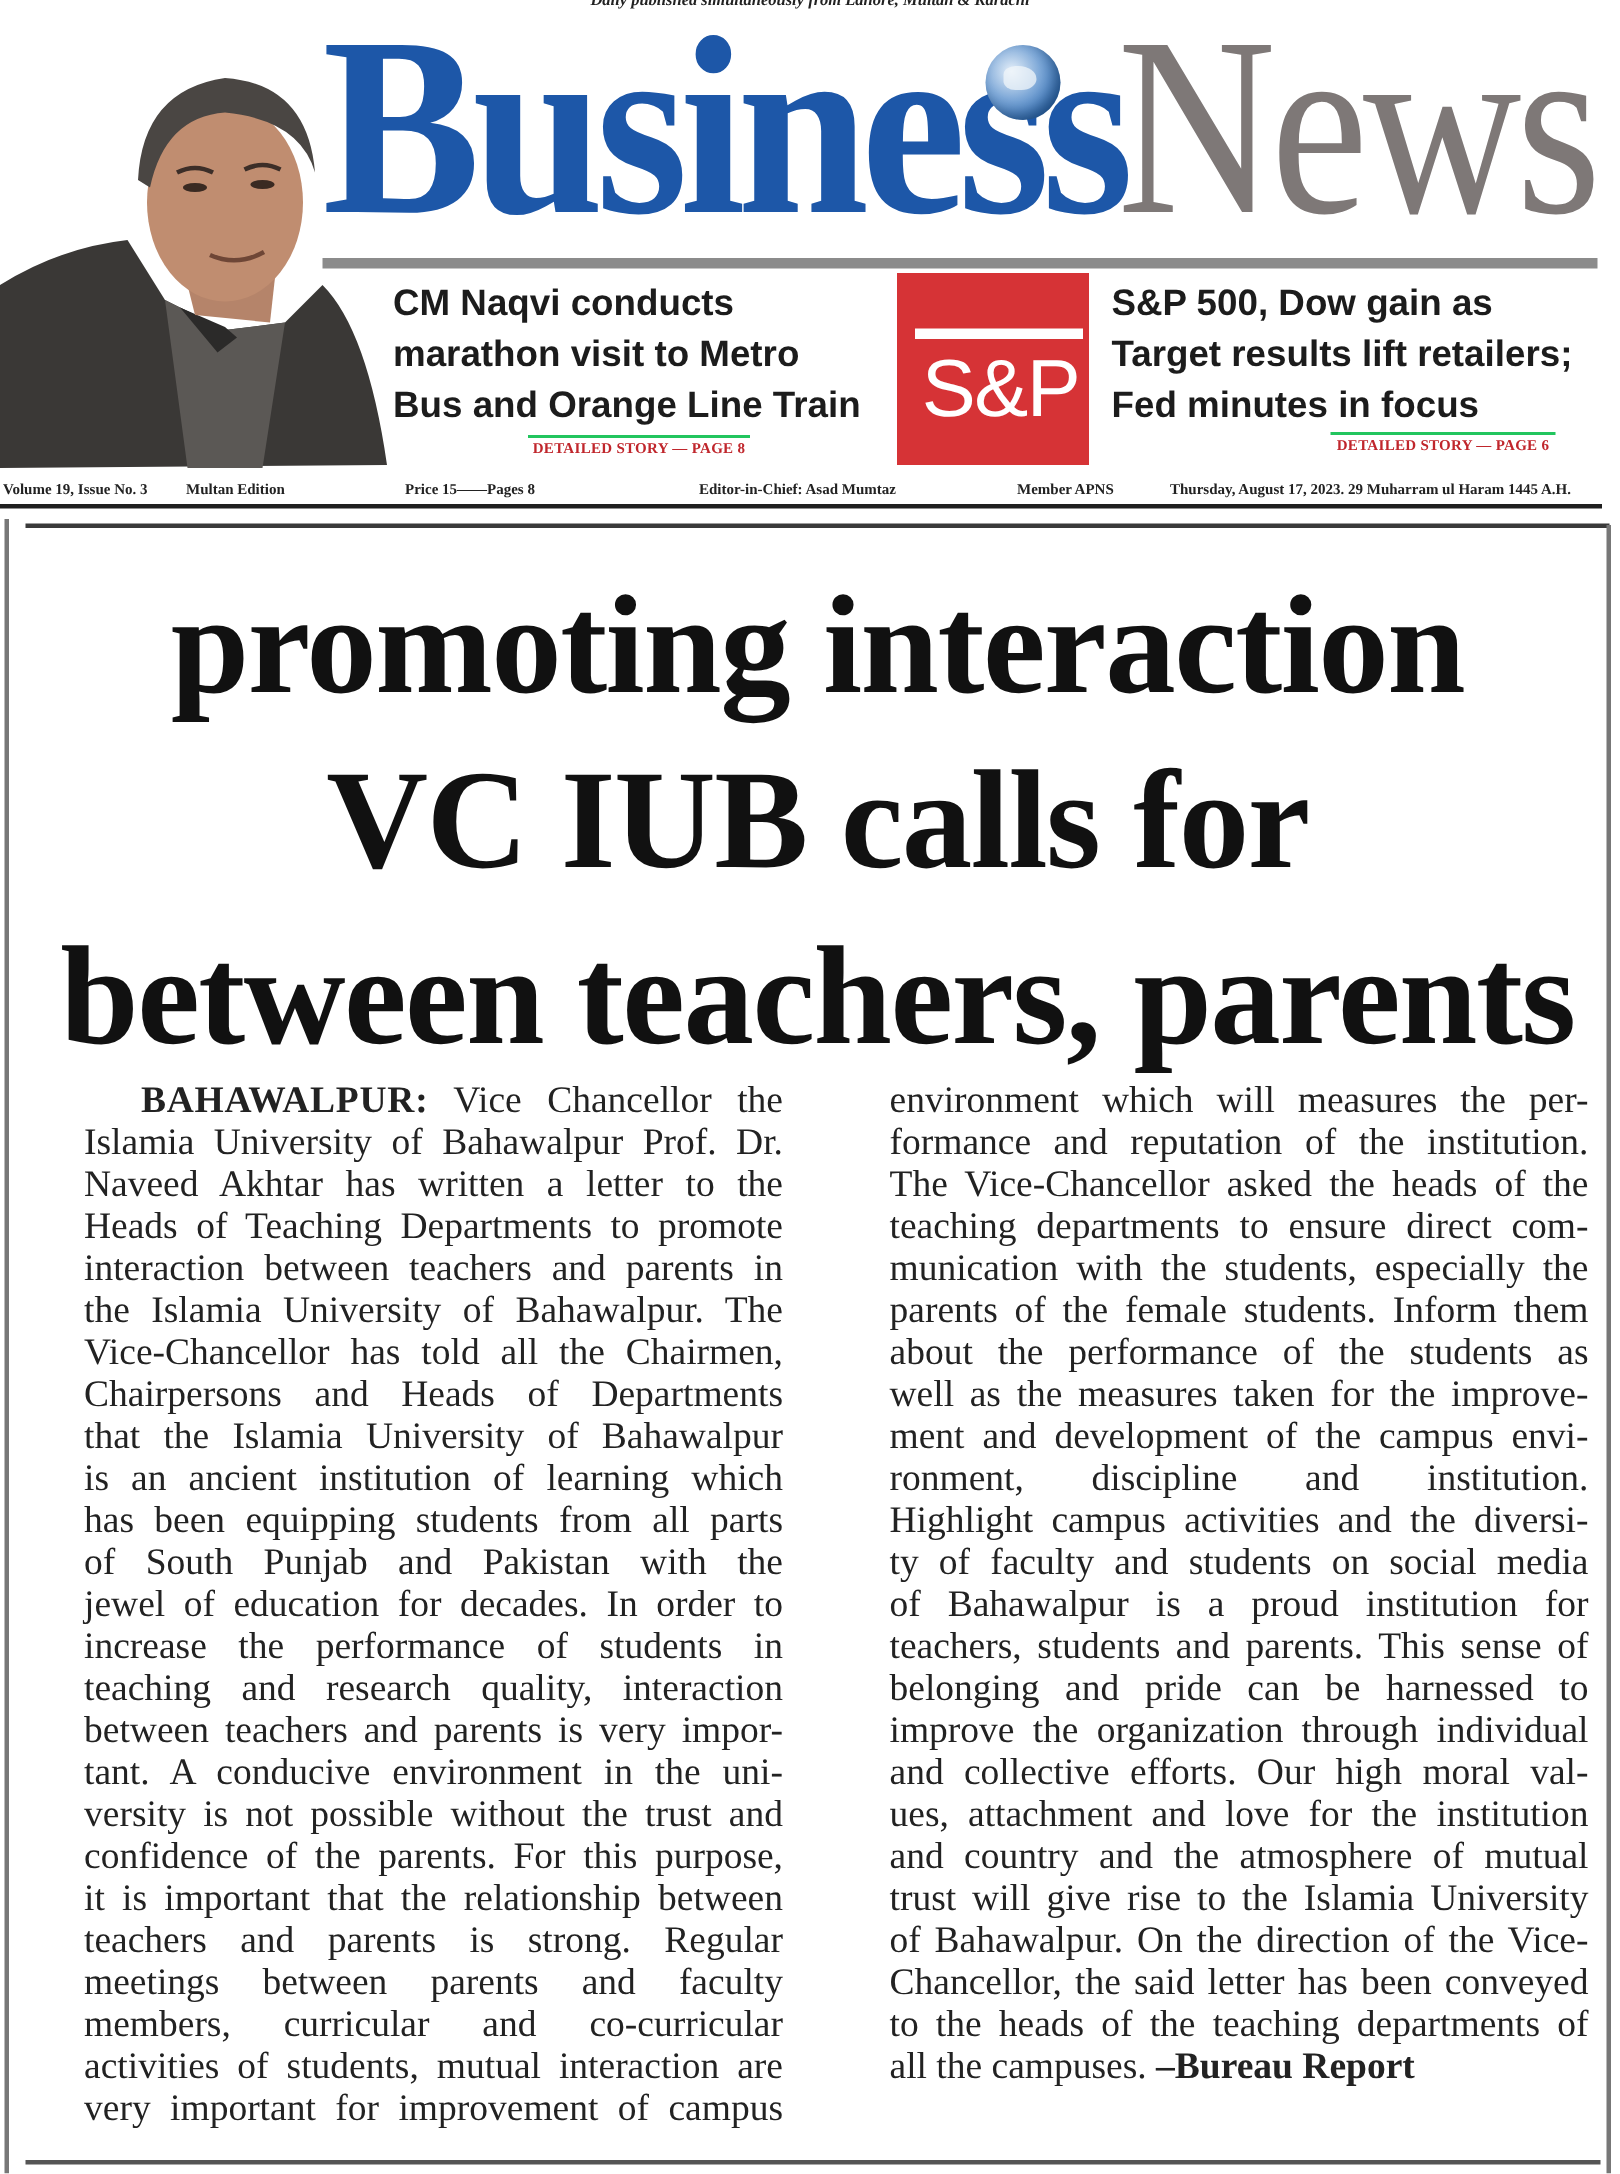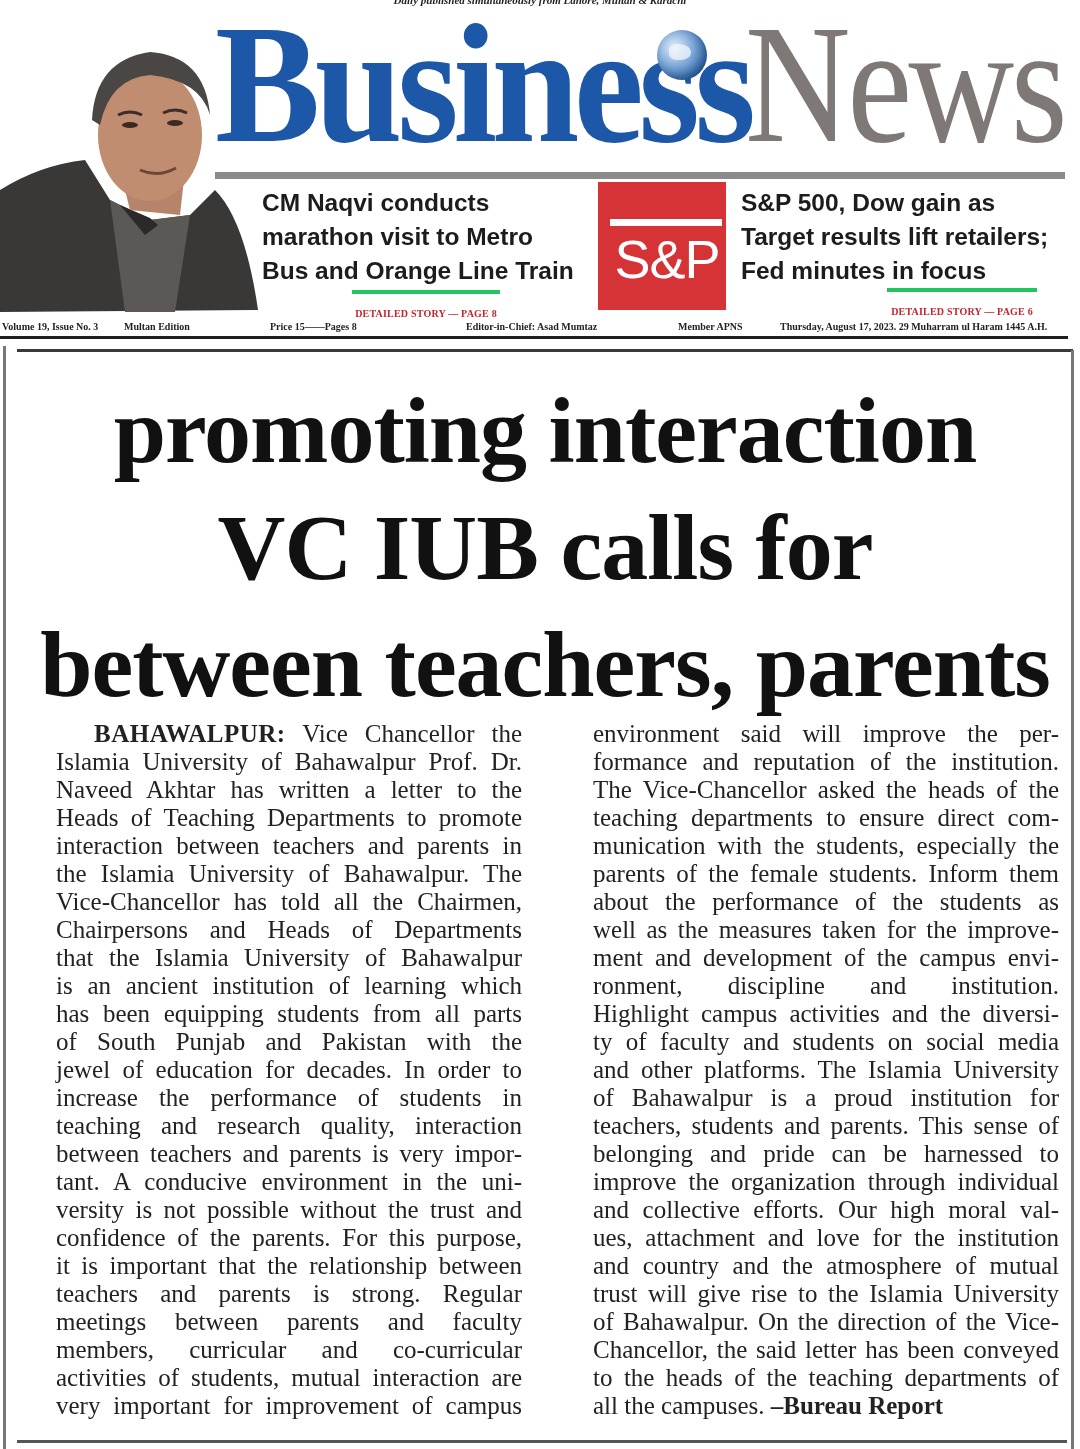--- a/index.html
+++ b/index.html
@@ -17,21 +17,21 @@
     .mast-news { position: absolute; left: 530px; top: 0; font-family: "Liberation Serif", serif; font-size: 170px; line-height: 165px; color: #7e7877; letter-spacing: -4px; display: inline-block; transform: scaleX(0.86); transform-origin: left center; }
     .globe { position: absolute; left: 442px; top: 28px; width: 50px; height: 50px; border-radius: 50%; background: radial-gradient(circle at 35% 35%, #e6f0fa 0%, #7fa9d8 40%, #2f6db5 75%, #1a3f78 100%); box-shadow: inset -4px -4px 8px rgba(0,0,0,0.25); }
     .globe::before { content: ""; position: absolute; left: 12px; top: 14px; width: 22px; height: 16px; border-radius: 40% 60% 50% 40%; background: rgba(240,245,250,0.75); }
 
     .mast-rule { position: absolute; left: 215px; top: 172px; width: 850px; height: 7px; background: #8b8b8b; }
 
     
     .teaser { position: absolute; font-family: "Liberation Sans", sans-serif; font-weight: bold; font-size: 24.5px; line-height: 34px; color: #1c1c1c; }
     .teaser-left { left: 262px; top: 186px; width: 335px; }
     .teaser-right { left: 741px; top: 186px; width: 330px; }
-    .detail-link { position: absolute; font-family: "Liberation Serif", serif; font-weight: bold; font-size: 10px; color: #c0262c; border-top: 4px solid #22c55e; padding-top: 14px; text-align: center; letter-spacing: 0.2px; }
+    .detail-link { position: absolute; font-family: "Liberation Serif", serif; font-weight: bold; font-size: 10px; color: #c0262c; border-top: 2px solid #22c55e; padding-top: 2px; text-align: center; letter-spacing: 0.2px; }
     .detail-left { left: 352px; top: 290px; width: 148px; }
     .detail-right { left: 887px; top: 288px; width: 150px; }
 
     .sp-logo { position: absolute; left: 598px; top: 182px; width: 128px; height: 128px; background: #d63336; }
     .sp-bar { position: absolute; left: 12px; top: 37px; width: 112px; height: 7px; background: #ffffff; }
     .sp-text { position: absolute; left: 0; top: 44px; width: 138px; text-align: center; font-family: "Liberation Sans", sans-serif; font-size: 54px; line-height: 66px; color: #ffffff; letter-spacing: -1px; }
 
     
     .info-strip { position: absolute; left: 0; top: 316px; width: 1080px; height: 22px; font-size: 10px; font-weight: bold; color: #222; }
     .info-strip span { position: absolute; top: 5px; white-space: nowrap; }
@@ -151,33 +151,32 @@
   <span class="line">confidence of the parents. For this purpose,</span>
   <span class="line">it is important that the relationship between</span>
   <span class="line">teachers and parents is strong. Regular</span>
   <span class="line">meetings between parents and faculty</span>
   <span class="line">members, curricular and co-curricular</span>
   <span class="line">activities of students, mutual interaction are</span>
   <span class="line">very important for improvement of campus</span>
 </div>
 
 <div class="col col-right">
-  <span class="line">environment said will improve the per-</span>
+  <span class="line">environment which will measures the per-</span>
   <span class="line">formance and reputation of the institution.</span>
   <span class="line">The Vice-Chancellor asked the heads of the</span>
   <span class="line">teaching departments to ensure direct com-</span>
   <span class="line">munication with the students, especially the</span>
   <span class="line">parents of the female students. Inform them</span>
   <span class="line">about the performance of the students as</span>
   <span class="line">well as the measures taken for the improve-</span>
   <span class="line">ment and development of the campus envi-</span>
   <span class="line">ronment, discipline and institution.</span>
   <span class="line">Highlight campus activities and the diversi-</span>
   <span class="line">ty of faculty and students on social media</span>
-  <span class="line">and other platforms. The Islamia University</span>
   <span class="line">of Bahawalpur is a proud institution for</span>
   <span class="line">teachers, students and parents. This sense of</span>
   <span class="line">belonging and pride can be harnessed to</span>
   <span class="line">improve the organization through individual</span>
   <span class="line">and collective efforts. Our high moral val-</span>
   <span class="line">ues, attachment and love for the institution</span>
   <span class="line">and country and the atmosphere of mutual</span>
   <span class="line">trust will give rise to the Islamia University</span>
   <span class="line">of Bahawalpur. On the direction of the Vice-</span>
   <span class="line">Chancellor, the said letter has been conveyed</span>

